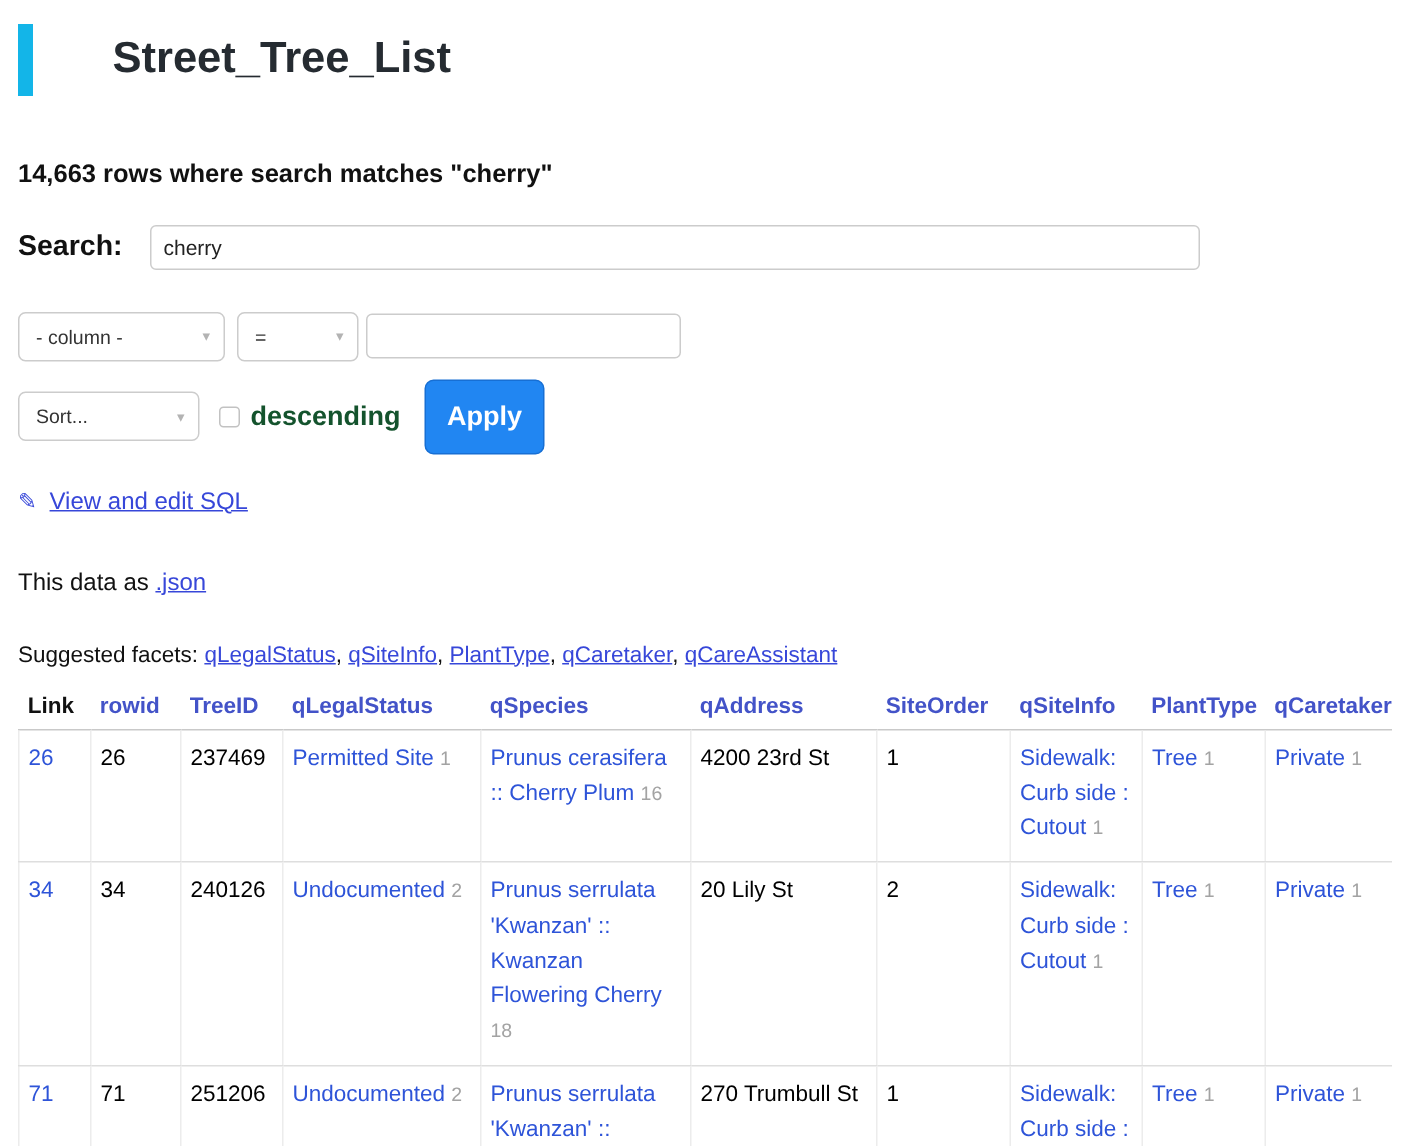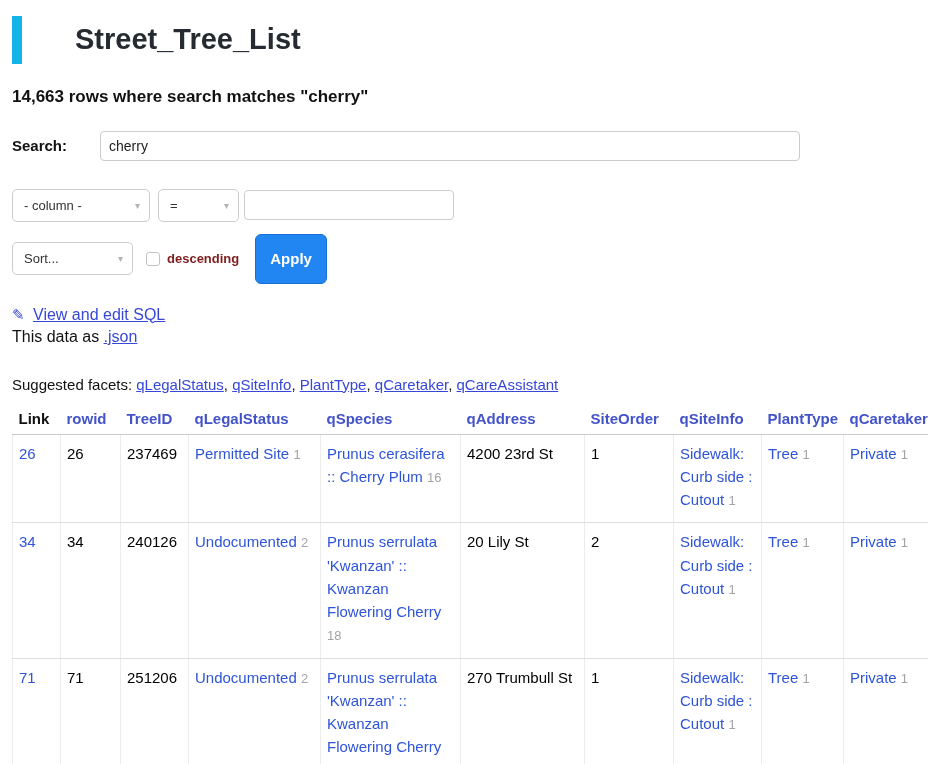--- a/index.html
+++ b/index.html
@@ -12,25 +12,25 @@
     width:940px;height:764px;overflow:hidden;background:#fff;
     font-family:"Liberation Sans",sans-serif;color:var(--text);
   }
   .page{padding:0 12px;}
 
   
   .title-wrap{display:flex;align-items:stretch;margin-top:16px;gap:40px;}
   .accent-bar{width:10px;background:var(--accent);margin-right:13px;}
   h1.page-title{font-size:29px;font-weight:700;color:var(--heading);margin:2px 0;line-height:1.5;}
 
-  .summary{font-size:17px;font-weight:700;color:#111;margin:23px 0 0 0;}
+  .summary{font-size:17px;font-weight:700;color:#111;margin:42px 0 0 0;}
 
   
   .search-row{display:flex;align-items:center;margin-top:24px;}
-  .search-label{flex:0 0 88px;font-size:15px;font-weight:700;color:#111;}
+  .search-label{flex:0 0 88px;font-size:19px;font-weight:700;color:#111;}
   .search-input{
     width:700px;height:30px;border:1px solid #ccc;border-radius:4px;
     font-family:"Liberation Sans",sans-serif;font-size:14px;color:#222;padding:0 8px;outline:none;
   }
 
   
   .select-box{
     display:inline-flex;justify-content:space-between;align-items:center;
     height:33px;border:1px solid #ccc;border-radius:5px;background:#fff;
     padding:0 9px 0 11px;font-size:13px;color:#333;cursor:default;
@@ -44,32 +44,32 @@
     width:210px;height:30px;border:1px solid #ccc;border-radius:4px;margin-left:5px;
     font-family:"Liberation Sans",sans-serif;font-size:14px;padding:0 8px;outline:none;
   }
 
   .sort-row{display:flex;align-items:center;margin-top:12px;}
   .sort-select{width:121px;}
   .checkbox{
     width:14px;height:14px;border:1px solid #c2c2c2;border-radius:3px;background:#fff;
     margin-left:13px;display:inline-block;
   }
-  .descending-label{font-size:13px;font-weight:700;color:#7f1d1d;margin-left:7px;}
+  .descending-label{font-size:18px;font-weight:700;color:#14532d;margin-left:7px;}
   .apply-button{
     margin-left:16px;background:var(--button);color:#fff;border:1px solid #176fd4;
-    border-radius:6px;font-family:"Liberation Sans",sans-serif;font-size:15px;font-weight:700;
+    border-radius:6px;font-family:"Liberation Sans",sans-serif;font-size:18px;font-weight:700;
     padding:6px 14px;height:50px;cursor:pointer;
   }
 
   .sql-row{margin-top:22px;font-size:16px;}
   .pencil-icon{color:var(--link);font-size:15px;margin-right:4px;}
   a{cursor:pointer;}
   .text-link{color:var(--link);text-decoration:underline;}
-  .data-as{margin-top:4px;font-size:16px;color:#111;}
+  .data-as{margin-top:36px;font-size:16px;color:#111;}
   .facets-row{margin-top:30px;font-size:15px;color:#111;}
 
   
   table.data-table{
     border-collapse:collapse;table-layout:fixed;width:100%;margin-top:13px;
     font-size:15px;
   }
   .data-table th{
     text-align:left;font-weight:700;padding:4px 8px 7px 6px;color:#111;
     border-bottom:1px solid #c9c9c9;white-space:nowrap;overflow:hidden;

